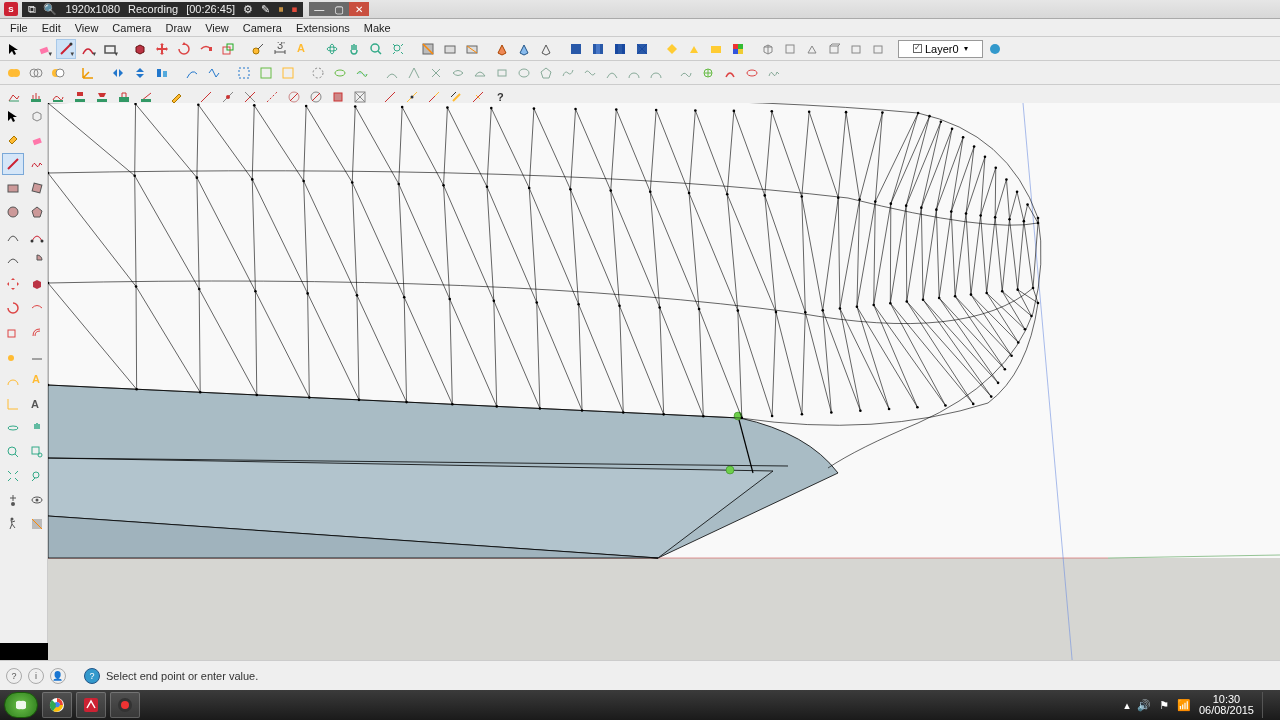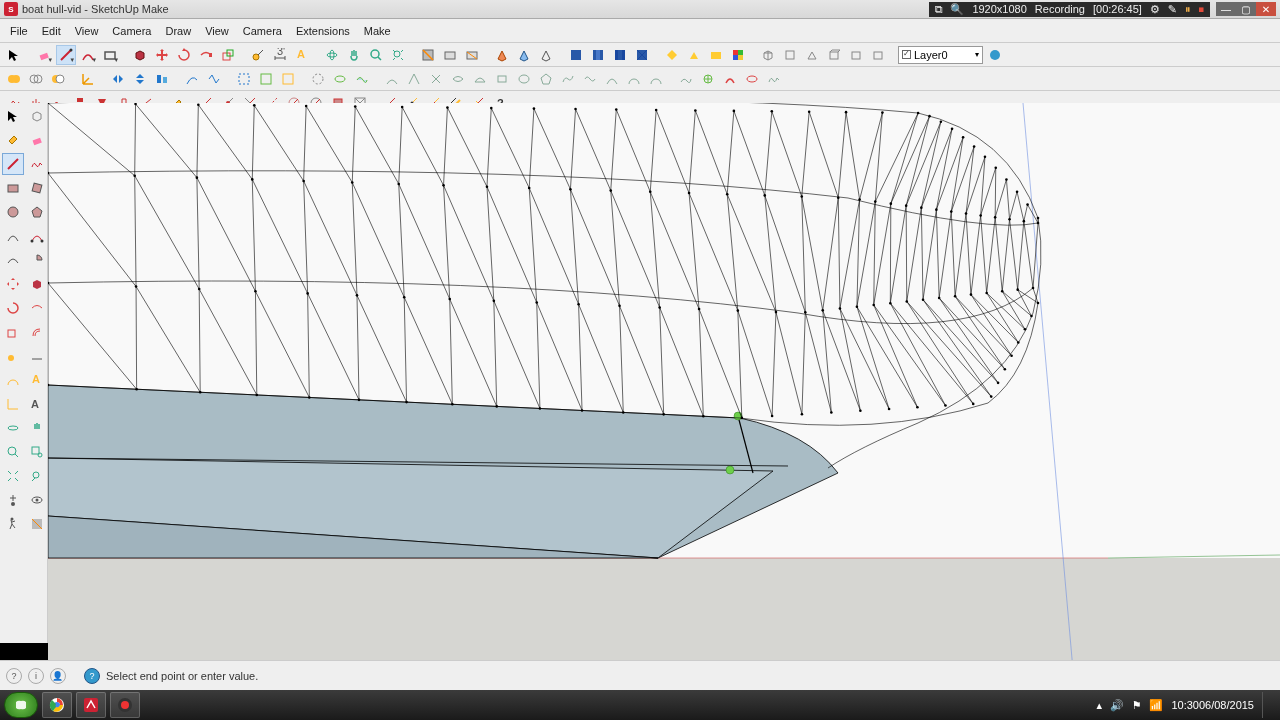--- a/index.html
+++ b/index.html
@@ -4,61 +4,60 @@
 <style>
 * { margin:0; padding:0; box-sizing:border-box; font-family:Tahoma,Arial,sans-serif; font-size:11px; }
 html,body { width:1280px; height:720px; overflow:hidden; background:#000; }
 .titlebar { height:19px; background:linear-gradient(#e6e6e6,#d8d8d8); display:flex; align-items:center; padding:0 4px; border-bottom:1px solid #aaa; }
 .titlebar .app-icon { width:14px; height:14px; background:#c23; border-radius:2px; margin-right:4px; display:flex; align-items:center; justify-content:center; color:#fff; font-size:8px; font-weight:bold;}
 .titlebar .title { flex:1; color:#333; }
 .titlebar .right-info { display:flex; gap:8px; align-items:center; color:#eee; background:#2a2a2a; padding:1px 6px; font-size:10px; }
 .win-btns { display:flex; gap:0; margin-left:6px;}
 .win-btn { width:20px; height:14px; display:flex; align-items:center; justify-content:center; font-size:10px; color:#fff;}
 .wb-min{background:#6a6a6a;} .wb-max{background:#6a6a6a;} .wb-close{background:#c94f3f;}
-.menubar { height:24px; background:#efefef; display:flex; align-items:center; padding:0 4px; gap:2px; border-bottom:1px solid #ccc;}
+.menubar { height:18px; background:#efefef; display:flex; align-items:flex-end; padding:0 4px; gap:2px; border-bottom:1px solid #ccc;}
 .menubar span { padding:2px 6px; color:#222; cursor:default;}
 .toolbar { background:#efefef; border-bottom:1px solid #ccc; padding:2px 4px; display:flex; align-items:center; gap:2px; flex-wrap:nowrap; height:24px;}
 .tbtn { width:20px; height:20px; border:1px solid transparent; display:flex; align-items:center; justify-content:center; position:relative;}
 .tbtn.active{border-color:#a8c8e8; background:#cde2f7;}
 .sep { width:6px; }
 .drop::after{content:"▾"; font-size:7px; color:#444; position:absolute; right:1px; bottom:0;}
-.layer-sel{ width:85px; height:18px; border:1px solid #999; background:#fff; display:flex; align-items:center; padding:0 3px; font-size:10px; gap:3px;}
+.layer-sel{ width:85px; height:18px; border:1px solid #999; background:#fff; display:flex; align-items:center; padding:0 14px; font-size:10px; gap:3px;}
 .layer-sel .chk{width:9px;height:9px;border:1px solid #666;display:inline-block;position:relative;}
 .layer-sel .chk::after{content:"✓";font-size:8px;position:absolute;top:-2px;left:0;color:#333;}
 .left-tool-col { position:absolute; left:0; top:103px; width:48px; background:#efefef; border-right:1px solid #ccc; padding:2px; display:grid; grid-template-columns:22px 22px; gap:2px; height:540px; align-content:start;}
 .ltbtn{width:22px;height:22px;border:1px solid transparent;display:flex;align-items:center;justify-content:center;}
 .ltbtn.sel{border:1px solid #7aa8d8;background:#d5e6f8;}
 .viewport { position:absolute; left:48px; top:103px; right:0; bottom:50px; background:#f9f9f9; overflow:hidden;}
 .status-len{position:absolute;left:0;bottom:30px;right:0;height:20px;background:#efefef;border-top:1px solid #ccc;display:flex;align-items:center;font-size:10px;color:#333;}
 .status-len .lbl{padding:0 8px;}
 .status-len .val{border:1px solid #bbb;background:#fff;width:105px;height:15px;padding:0 4px;display:flex;align-items:center;}
 .status-bar{position:absolute;left:0;bottom:0;right:0;height:30px;background:#efefef;border-top:1px solid #ccc;display:flex;align-items:center;padding:0 6px;gap:6px;font-size:10px;color:#333;}
 .status-ico{width:16px;height:16px;border:1px solid #aaa;border-radius:50%;display:flex;align-items:center;justify-content:center;font-size:9px;color:#555;}
 .taskbar{position:absolute;left:0;right:0;bottom:0;height:30px;background:linear-gradient(#3b3b3b,#1a1a1a);display:flex;align-items:center;padding:0 4px;gap:4px;}
 .start-orb{width:34px;height:26px;border-radius:13px;background:radial-gradient(circle,#6cc24a,#2a7a1a);border:1px solid #1a5a0a;display:flex;align-items:center;justify-content:center;}
 .start-orb svg{display:block;}
 .task-ico{width:30px;height:26px;display:flex;align-items:center;justify-content:center;border-radius:2px;}
 .task-ico.running{background:rgba(255,255,255,0.12);box-shadow:inset 0 0 0 1px rgba(255,255,255,0.2);}
 .tray{margin-left:auto;display:flex;align-items:center;gap:8px;color:#fff;font-size:10px;padding-right:6px;}
-.clock{display:flex;flex-direction:row;align-items:center;line-height:11px;}
+.clock{display:flex;flex-direction:column;align-items:center;line-height:11px;}
 svg{display:block;}
 .sky{fill:none;stroke:#000;stroke-width:0.6;}
 .hull-face{fill:#a9bcc5;stroke:#000;stroke-width:0.8;}
 .ground{fill:#d6d6d2;}
 .axis-r{stroke:#d05050;stroke-width:0.6;}
 .axis-g{stroke:#50a050;stroke-width:0.6;}
 .axis-b{stroke:#7090e0;stroke-width:0.6;}
 .endpt{fill:#6dcf4a;stroke:#2a7a1a;stroke-width:0.5;}
 </style>
 </head>
 <body>
 
 <div class="titlebar">
   <div class="app-icon">S</div>
-  <div class="title">boat hull-vid - SketchUp Make</div>
   <div class="right-info">
     <span>⧉</span>
     <span>🔍</span>
     <span>1920x1080</span>
     <span>Recording</span>
     <span>[00:26:45]</span>
     <span>⚙</span>
     <span>✎</span>
     <span style="color:#ffb84d;">⏸</span>
     <span style="color:#e24a3a;">⏹</span>

